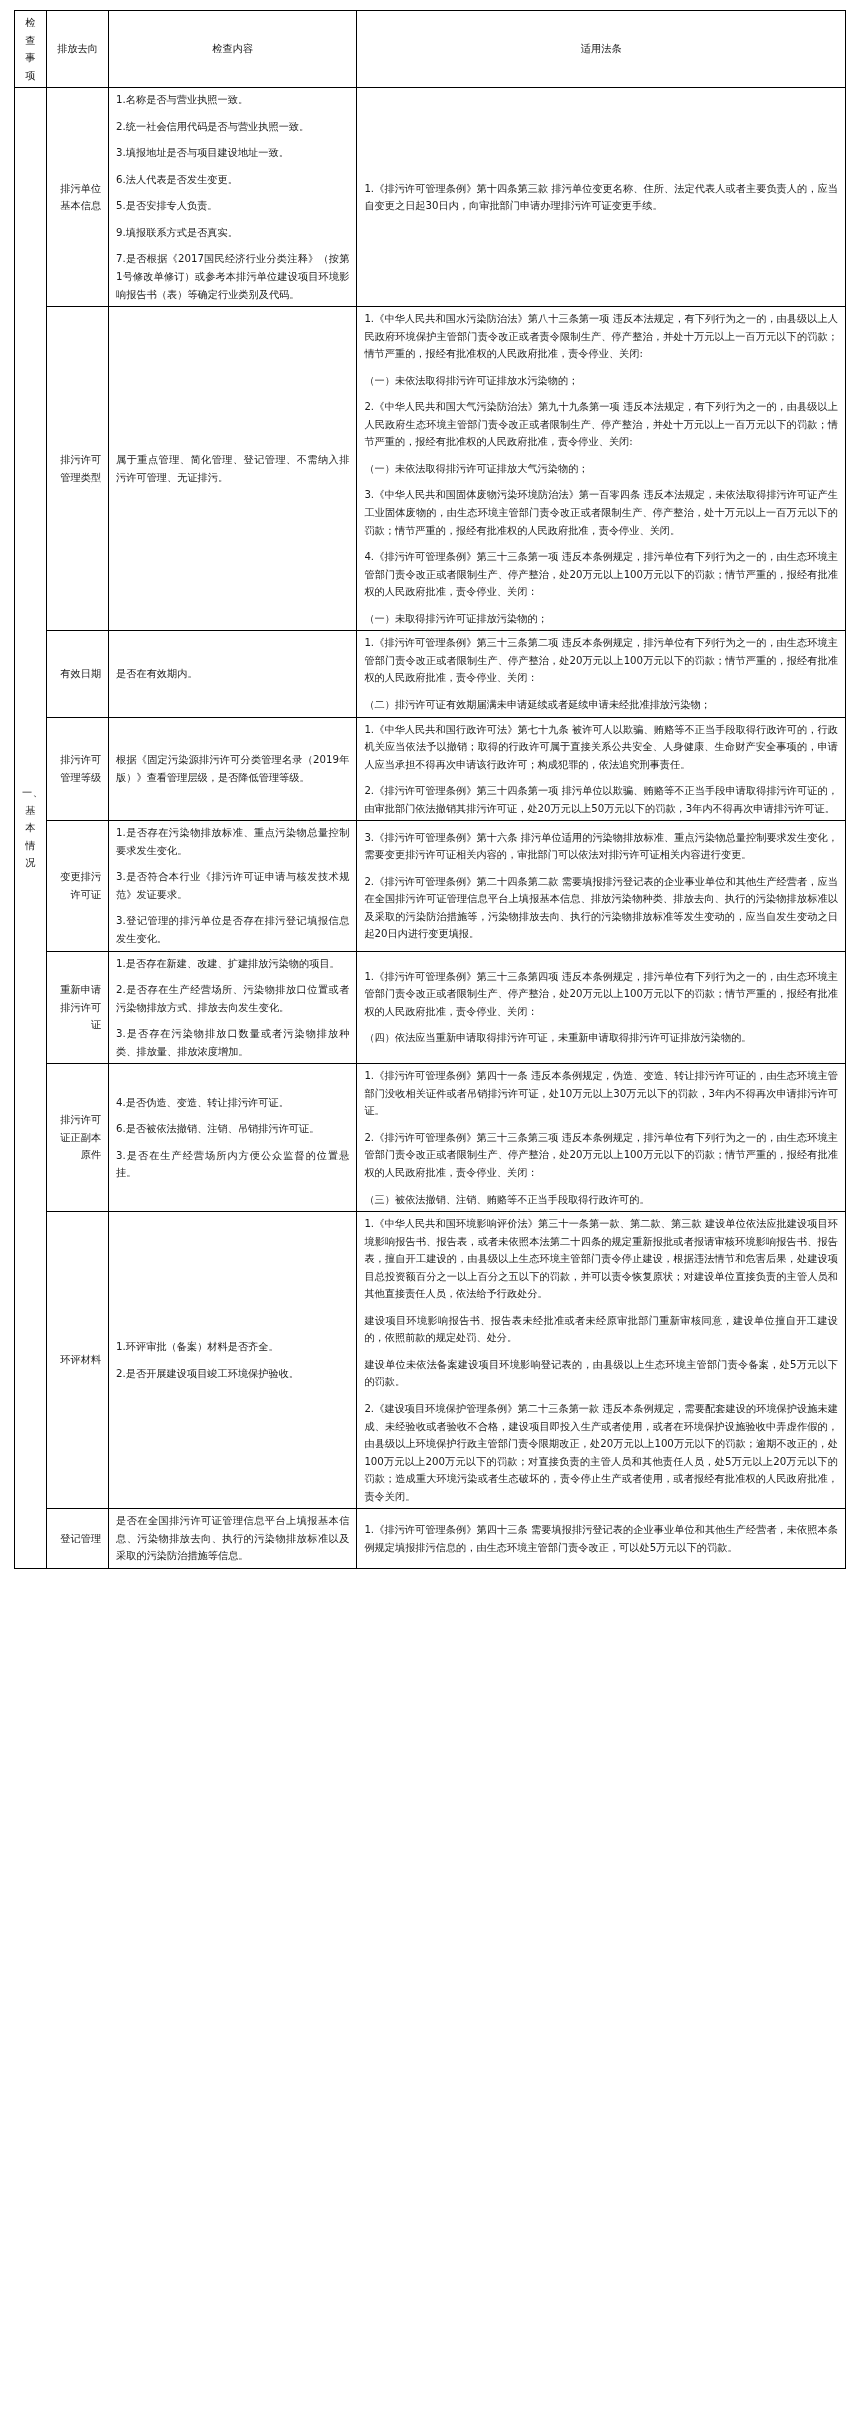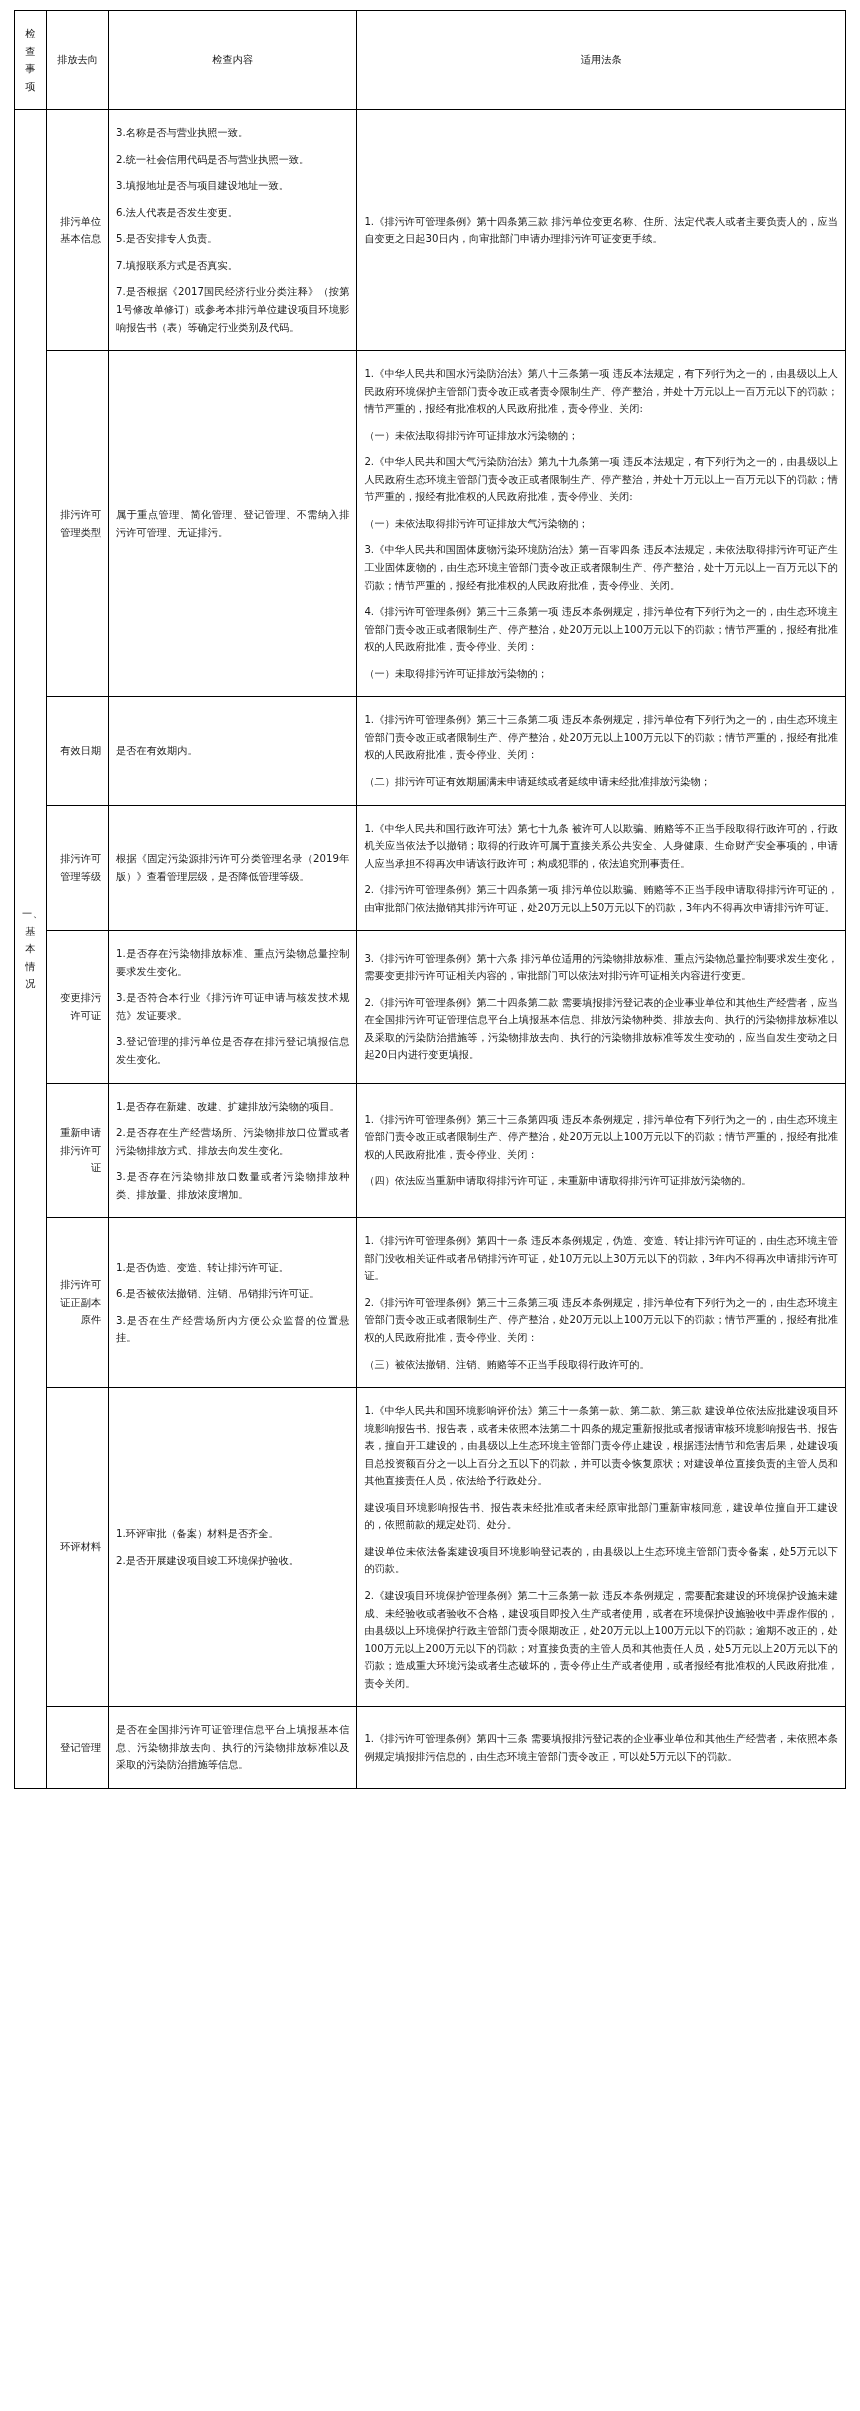--- a/index.html
+++ b/index.html
@@ -20,21 +20,21 @@
   }
   table.inspect {
     border-collapse: collapse;
     table-layout: fixed;
     width: 832px;
     border: 1px solid #000;
   }
   table.inspect td, table.inspect th {
     border: 1px solid #000;
     vertical-align: middle;
-    padding: 14px 7px;
+    padding: 3px 7px;
     font-weight: normal;
     font-size: 10.2px;
     line-height: 1.72;
     color: #1a1a1a;
   }
   
   col.c-item    { width: 32px; }
   col.c-point   { width: 62px; }
   col.c-content { width: 248px; }
   col.c-law     { width: 488px; }
@@ -106,26 +106,26 @@
           <td class="item-col" rowspan="9">
             <span class="vert">一、
 基本
 情况</span>
           </td>
           <td class="point-col">
             <span class="vert">排污单位
 基本信息</span>
           </td>
           <td class="content-col">
-            <p class="para">3.名称是否与营业执照一致。</p>
+            <p class="para">1.名称是否与营业执照一致。</p>
             <p class="para">2.统一社会信用代码是否与营业执照一致。</p>
             <p class="para">3.填报地址是否与项目建设地址一致。</p>
             <p class="para">6.法人代表是否发生变更。</p>
             <p class="para">5.是否安排专人负责。</p>
-            <p class="para">7.填报联系方式是否真实。</p>
+            <p class="para">9.填报联系方式是否真实。</p>
             <p class="para">7.是否根据《2017国民经济行业分类注释》（按第1号修改单修订）或参考本排污单位建设项目环境影响报告书（表）等确定行业类别及代码。</p>
           </td>
           <td class="law-col">
             <p class="para">1.《排污许可管理条例》第十四条第三款 排污单位变更名称、住所、法定代表人或者主要负责人的，应当自变更之日起30日内，向审批部门申请办理排污许可证变更手续。</p>
           </td>
         </tr>
         <tr>
           <td class="point-col">
             <span class="vert">排污许可
 管理类型</span>
@@ -199,21 +199,21 @@
             <p class="para">（四）依法应当重新申请取得排污许可证，未重新申请取得排污许可证排放污染物的。</p>
           </td>
         </tr>
         <tr>
           <td class="point-col">
             <span class="vert">排污许可
 证正副本
 原件</span>
           </td>
           <td class="content-col">
-            <p class="para">1.是否伪造、变造、转让排污许可证。</p>
+            <p class="para">4.是否伪造、变造、转让排污许可证。</p>
             <p class="para">6.是否被依法撤销、注销、吊销排污许可证。</p>
             <p class="para">3.是否在生产经营场所内方便公众监督的位置悬挂。</p>
           </td>
           <td class="law-col">
             <p class="para">1.《排污许可管理条例》第四十一条 违反本条例规定，伪造、变造、转让排污许可证的，由生态环境主管部门没收相关证件或者吊销排污许可证，处10万元以上30万元以下的罚款，3年内不得再次申请排污许可证。</p>
             <p class="para">2.《排污许可管理条例》第三十三条第三项 违反本条例规定，排污单位有下列行为之一的，由生态环境主管部门责令改正或者限制生产、停产整治，处20万元以上100万元以下的罚款；情节严重的，报经有批准权的人民政府批准，责令停业、关闭：</p>
             <p class="para">（三）被依法撤销、注销、贿赂等不正当手段取得行政许可的。</p>
           </td>
         </tr>
         <tr>

